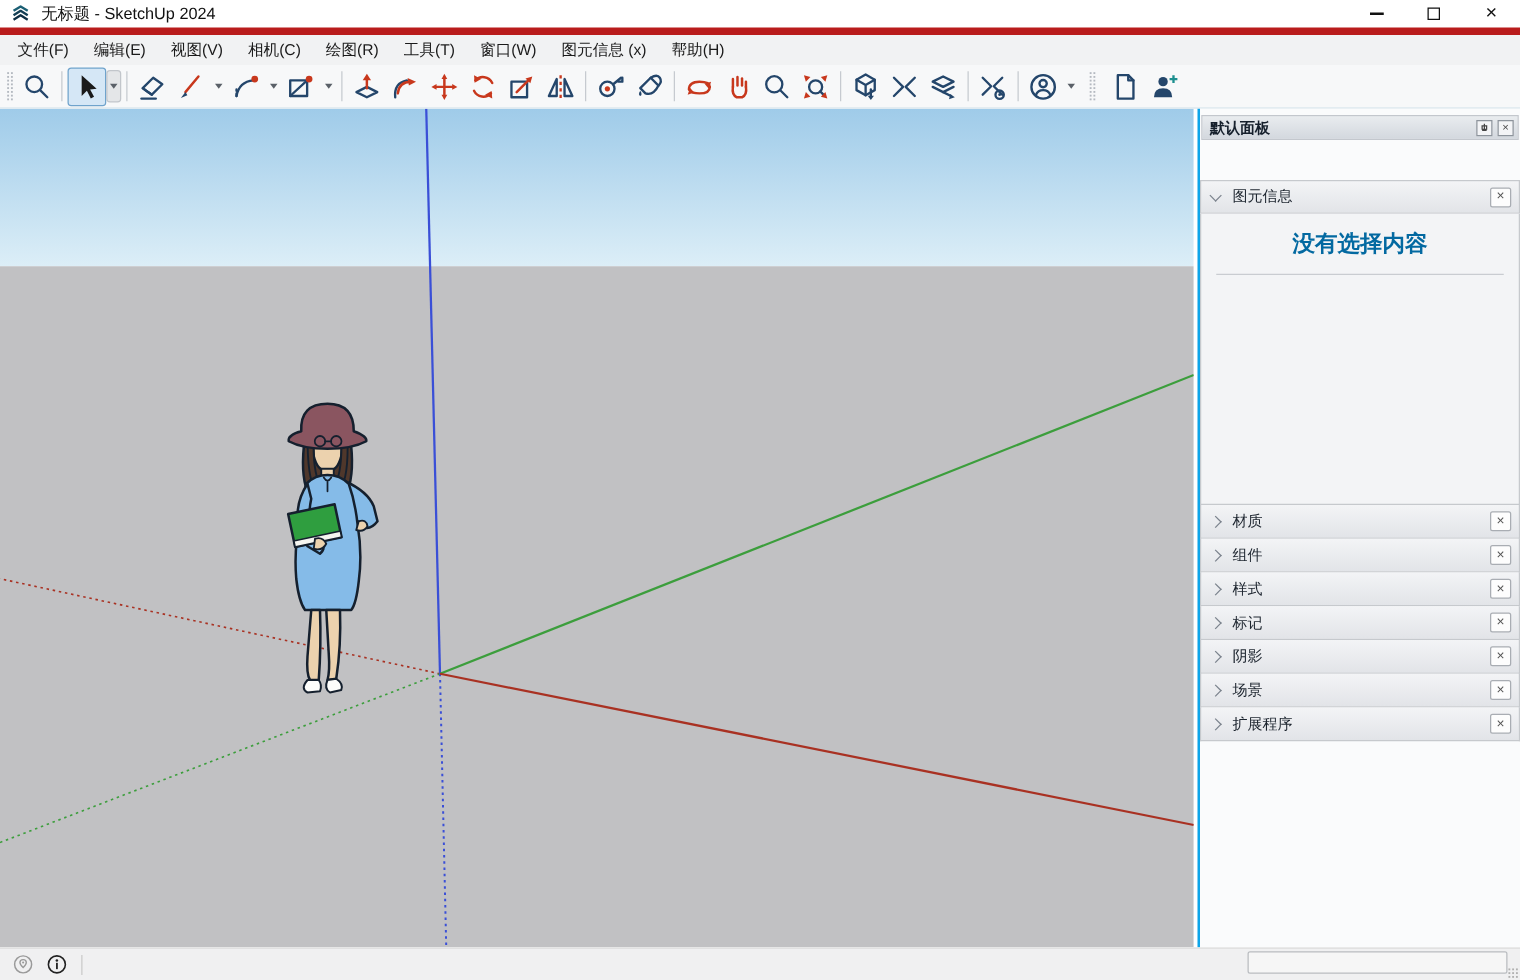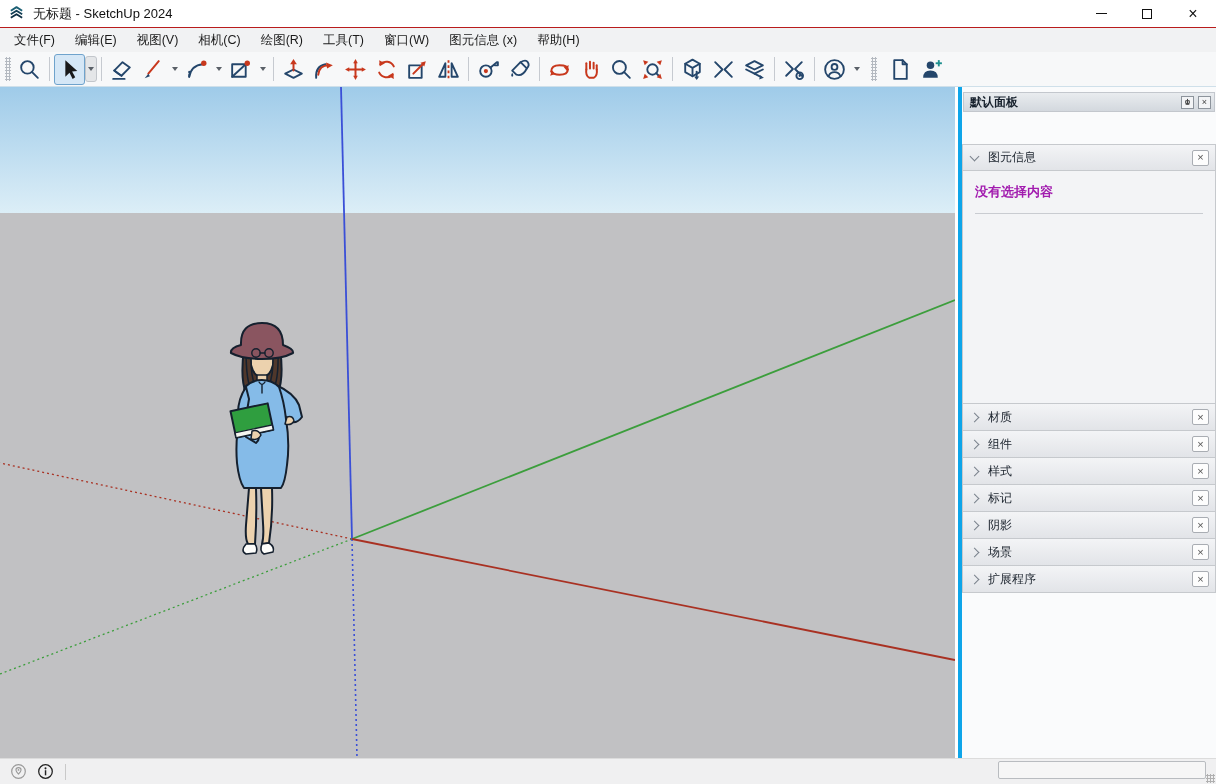--- a/index.html
+++ b/index.html
@@ -2,21 +2,21 @@
 <html><head>
 <meta charset="utf-8">
 <style>
   * { margin:0; padding:0; box-sizing:border-box; }
   html,body { width:1216px; height:784px; overflow:hidden; background:#fff;
               font-family:"Liberation Sans","DejaVu Sans",sans-serif; }
   .abs { position:absolute; }
 
   
   #titlebar { left:0; top:0; width:1216px; height:28px; background:#ffffff;
-              display:flex; align-items:center; border-bottom:1px solid #b91c1c;}
+              display:flex; align-items:center; border-bottom:6px solid #b91c1c;}
   #app-logo { width:17px; height:17px; margin-left:8px; }
   #win-title { font-size:13px; color:#111; margin-left:8px; }
   #win-controls { margin-left:auto; display:flex; height:28px; }
   .win-btn { width:46px; height:28px; display:flex; align-items:center; justify-content:center;
              color:#111; font-size:14px; }
   .max-box { width:10px; height:10px; border:1.3px solid #111; display:inline-block; }
   .min-bar { width:11px; height:1.6px; background:#111; display:inline-block; }
 
   
   #menubar { left:0; top:28px; width:1216px; height:24px; background:#f1f2f3;
@@ -39,40 +39,40 @@
   .caret { width:0; height:0; border-left:3.5px solid transparent; border-right:3.5px solid transparent;
            border-top:4px solid #5a6068; }
 
   
   #main { left:0; top:87px; width:1216px; height:671px; background:#fff; }
   #viewport { left:0; top:0; width:955px; height:671px; }
   #viewport svg { display:block; }
 
   
   #panel { left:958px; top:0px; width:258px; height:671px; background:#fafbfc;
-           border-left:4px solid #0ea5e9; padding-top:5px; }
+           border-left:2px solid #0ea5e9; padding-top:5px; }
   #panel-header { height:20px; margin:0 1px 7px 1px; padding:0 3px 0 6px;
                   background:linear-gradient(#e9ecef,#d3d8de); border:1px solid #c3c7cd;
                   display:flex; align-items:center; }
   #panel-title { font-size:12px; font-weight:bold; color:#16202c; }
   .hdr-ico { width:13px; height:13px; border:1px solid #8d949c; background:#f3f4f6; margin-left:4px;
              display:flex; align-items:center; justify-content:center; font-size:9px; color:#444; }
   .sec { height:27px; border:1px solid #c6c9cd; border-top-width:0; background:linear-gradient(#f3f4f6,#e2e4e8);
          display:flex; align-items:center; padding:0 6px 0 8px; }
   .sec.first { border-top-width:1px;margin-top:32px; }
   .chev-r { width:7px; height:7px; border-right:1.6px solid #7a828c; border-top:1.6px solid #7a828c;
             transform:rotate(45deg); margin-right:10px; }
   .chev-d { width:7px; height:7px; border-right:1.6px solid #7a828c; border-bottom:1.6px solid #7a828c;
             transform:rotate(45deg); margin-right:10px; margin-top:-3px; }
   .sec-label { font-size:12px; color:#1c242e; }
   .sec-close { margin-left:auto; width:17px; height:16px; background:#fdfdfd; border:1px solid #a9adb3;
                border-radius:2px; display:flex; align-items:center; justify-content:center;
                font-size:11px; color:#555; line-height:1; }
   #entity-body { height:233px; background:#f3f4f6; border:1px solid #c6c9cd; border-top:none; padding:12px 12px 0 12px; }
-  #entity-empty { font-size:13px; font-weight:bold; color:#a21caf; }
+  #entity-empty { font-size:18px; font-weight:bold; color:#0369a1;text-align:center; }
   #entity-div { margin-top:12px; border-top:1px solid #c9ccd1; }
 
   
   #statusbar { left:0; top:758px; width:1216px; height:26px; background:#f0f0f1;
                border-top:1px solid #dcdcdc; display:flex; align-items:center; }
   .st-ico { width:17px; height:17px; margin-left:10px; }
   .st-sep { width:1px; height:16px; background:#c9c9c9; margin:0 9px 0 11px; }
   #status-hint { font-size:12.5px; color:#2a2a2a; }
   #vcb { position:absolute; right:10px; top:761px; width:208px; height:18px; background:#f6f6f6;
          border:1px solid #b9bcc0; border-radius:2px; font-size:12px; padding:0 4px;

